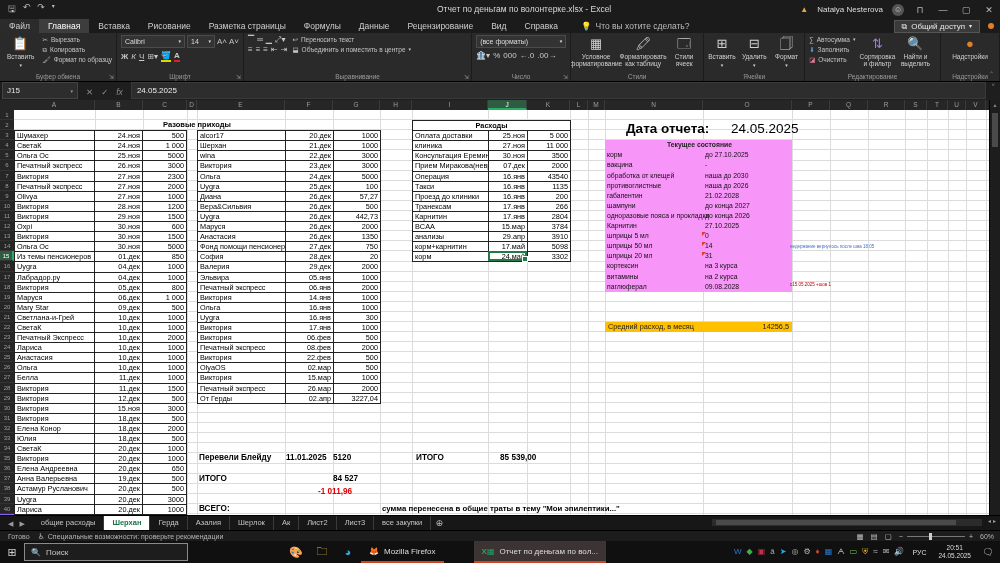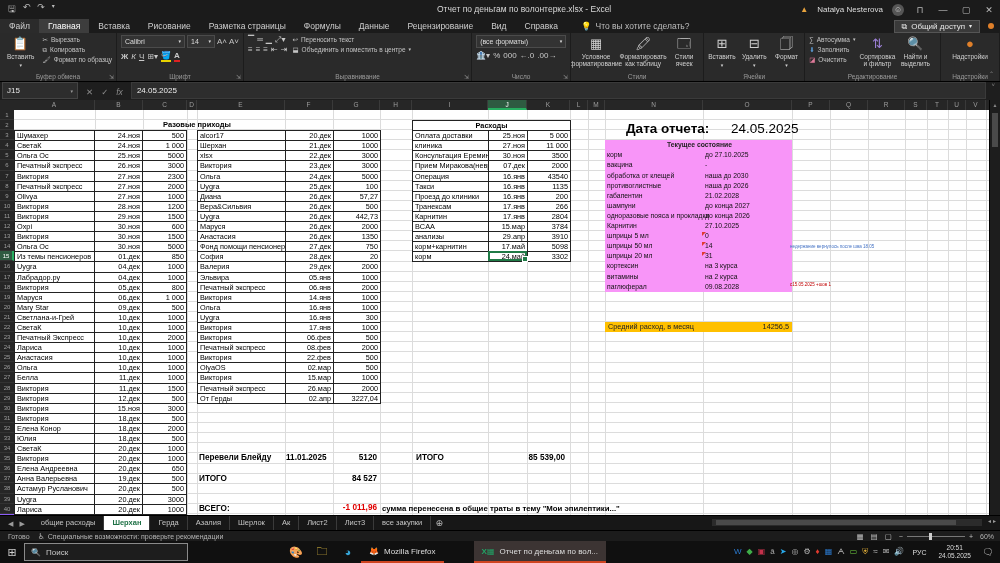--- a/index.html
+++ b/index.html
@@ -68,21 +68,21 @@
   #pinkpanel div{font-size:6.8px;line-height:10.1px;white-space:nowrap;color:#111;position:relative;padding-left:2px;}
   .cm::before{content:"";position:absolute;left:-1px;top:1px;border-left:4px solid #e03c31;border-bottom:4px solid transparent;}
   
   #avgrow{position:absolute;left:591px;top:212.1px;width:187px;height:10.1px;background:#ffc000;display:flex;justify-content:space-between;font-size:7.3px;line-height:10.1px;color:#222;padding:0;box-sizing:border-box;}
   #avgrow span{padding:0 3px;}
   
   #report-label{position:absolute;left:612px;top:9px;font-size:13.5px;font-weight:bold;color:#000;line-height:20px;}
   #report-value{position:absolute;left:717px;top:9px;font-size:13.5px;color:#000;line-height:20px;}
   
   .bline{position:absolute;font-weight:bold;font-size:8.2px;line-height:10.1px;color:#000;white-space:nowrap;}
-  .rightbox{text-align:right;}
+  .rightbox{}
   .red{color:#e00000;}
   .tinynote{position:absolute;font-size:4.5px;line-height:5px;white-space:nowrap;}
   
   #sel{position:absolute;left:474px;top:141.4px;width:39px;height:10.1px;border:2px solid #1f7a46;box-sizing:border-box;}
   #sel::after{content:"";position:absolute;right:-3px;bottom:-3px;width:4px;height:4px;background:#1f7a46;border:1px solid #fff;}
   
   #vscroll{position:absolute;right:0;top:0;width:10px;height:415px;background:#1d1d1d;border-left:1px solid #000;}
   #vscroll .btn{height:10px;text-align:center;font-size:5px;color:#888;line-height:10px;}
   #vthumb{position:absolute;left:2px;top:13px;width:6px;height:34px;background:#4a4a4a;}
   
@@ -586,21 +586,21 @@
           <div class="date">20.дек</div>
           <div class="num">1000</div>
         </div>
       <div class="dtable" style="left:183px;top:20.2px;grid-template-columns:88px 48px 47px;" id="t-income2">
           <div class="">alcor17</div>
           <div class="date">20.дек</div>
           <div class="num">1000</div>
           <div class="">Шерхан</div>
           <div class="date">21.дек</div>
           <div class="num">1000</div>
-          <div class="">xlsx</div>
+          <div class="">wina</div>
           <div class="date">22.дек</div>
           <div class="num">3000</div>
           <div class="">Виктория</div>
           <div class="date">23.дек</div>
           <div class="num">3000</div>
           <div class="">Ольга</div>
           <div class="date">24.дек</div>
           <div class="num">5000</div>
           <div class="">Uygra</div>
           <div class="date">25.дек</div>
@@ -753,21 +753,21 @@
       </div>
 
       <div class="bline" style="left:185px;top:343.4px;width:86px;">Перевели Блейду</div>
       <div class="bline" style="left:272px;top:343.4px;width:60px;">11.01.2025</div>
       <div class="bline rightbox" style="left:319px;top:343.4px;width:44px;">5120</div>
       <div class="bline" style="left:402px;top:343.4px;">ИТОГО</div>
       <div class="bline rightbox" style="left:486px;top:343.4px;width:65px;">85 539,00</div>
       <div class="bline" style="left:185px;top:363.6px;">ИТОГО</div>
       <div class="bline rightbox" style="left:319px;top:363.6px;width:44px;">84 527</div>
       <div class="bline" style="left:185px;top:393.9px;">ВСЕГО:</div>
-      <div class="bline rightbox red" style="left:304px;top:393px;width:59px;">-1 011,96</div>
+      <div class="bline rightbox red" style="left:304px;top:377px;width:59px;">-1 011,96</div>
       <div class="bline" style="left:368px;top:393.9px;font-size:7.8px;">сумма перенесена в общие траты в тему "Мои эпилептики..."</div>
 
       <div class="tinynote" style="left:776px;top:134px;color:#4472c4;">недержание вернулось после шва 18.05</div>
       <div class="tinynote" style="left:776px;top:172px;color:#c00000;">с15.05.2025 +шов 1</div>
 
       <div id="sel"></div>
     </div>
 
     <div id="vscroll">
       <div class="btn">▲</div>

